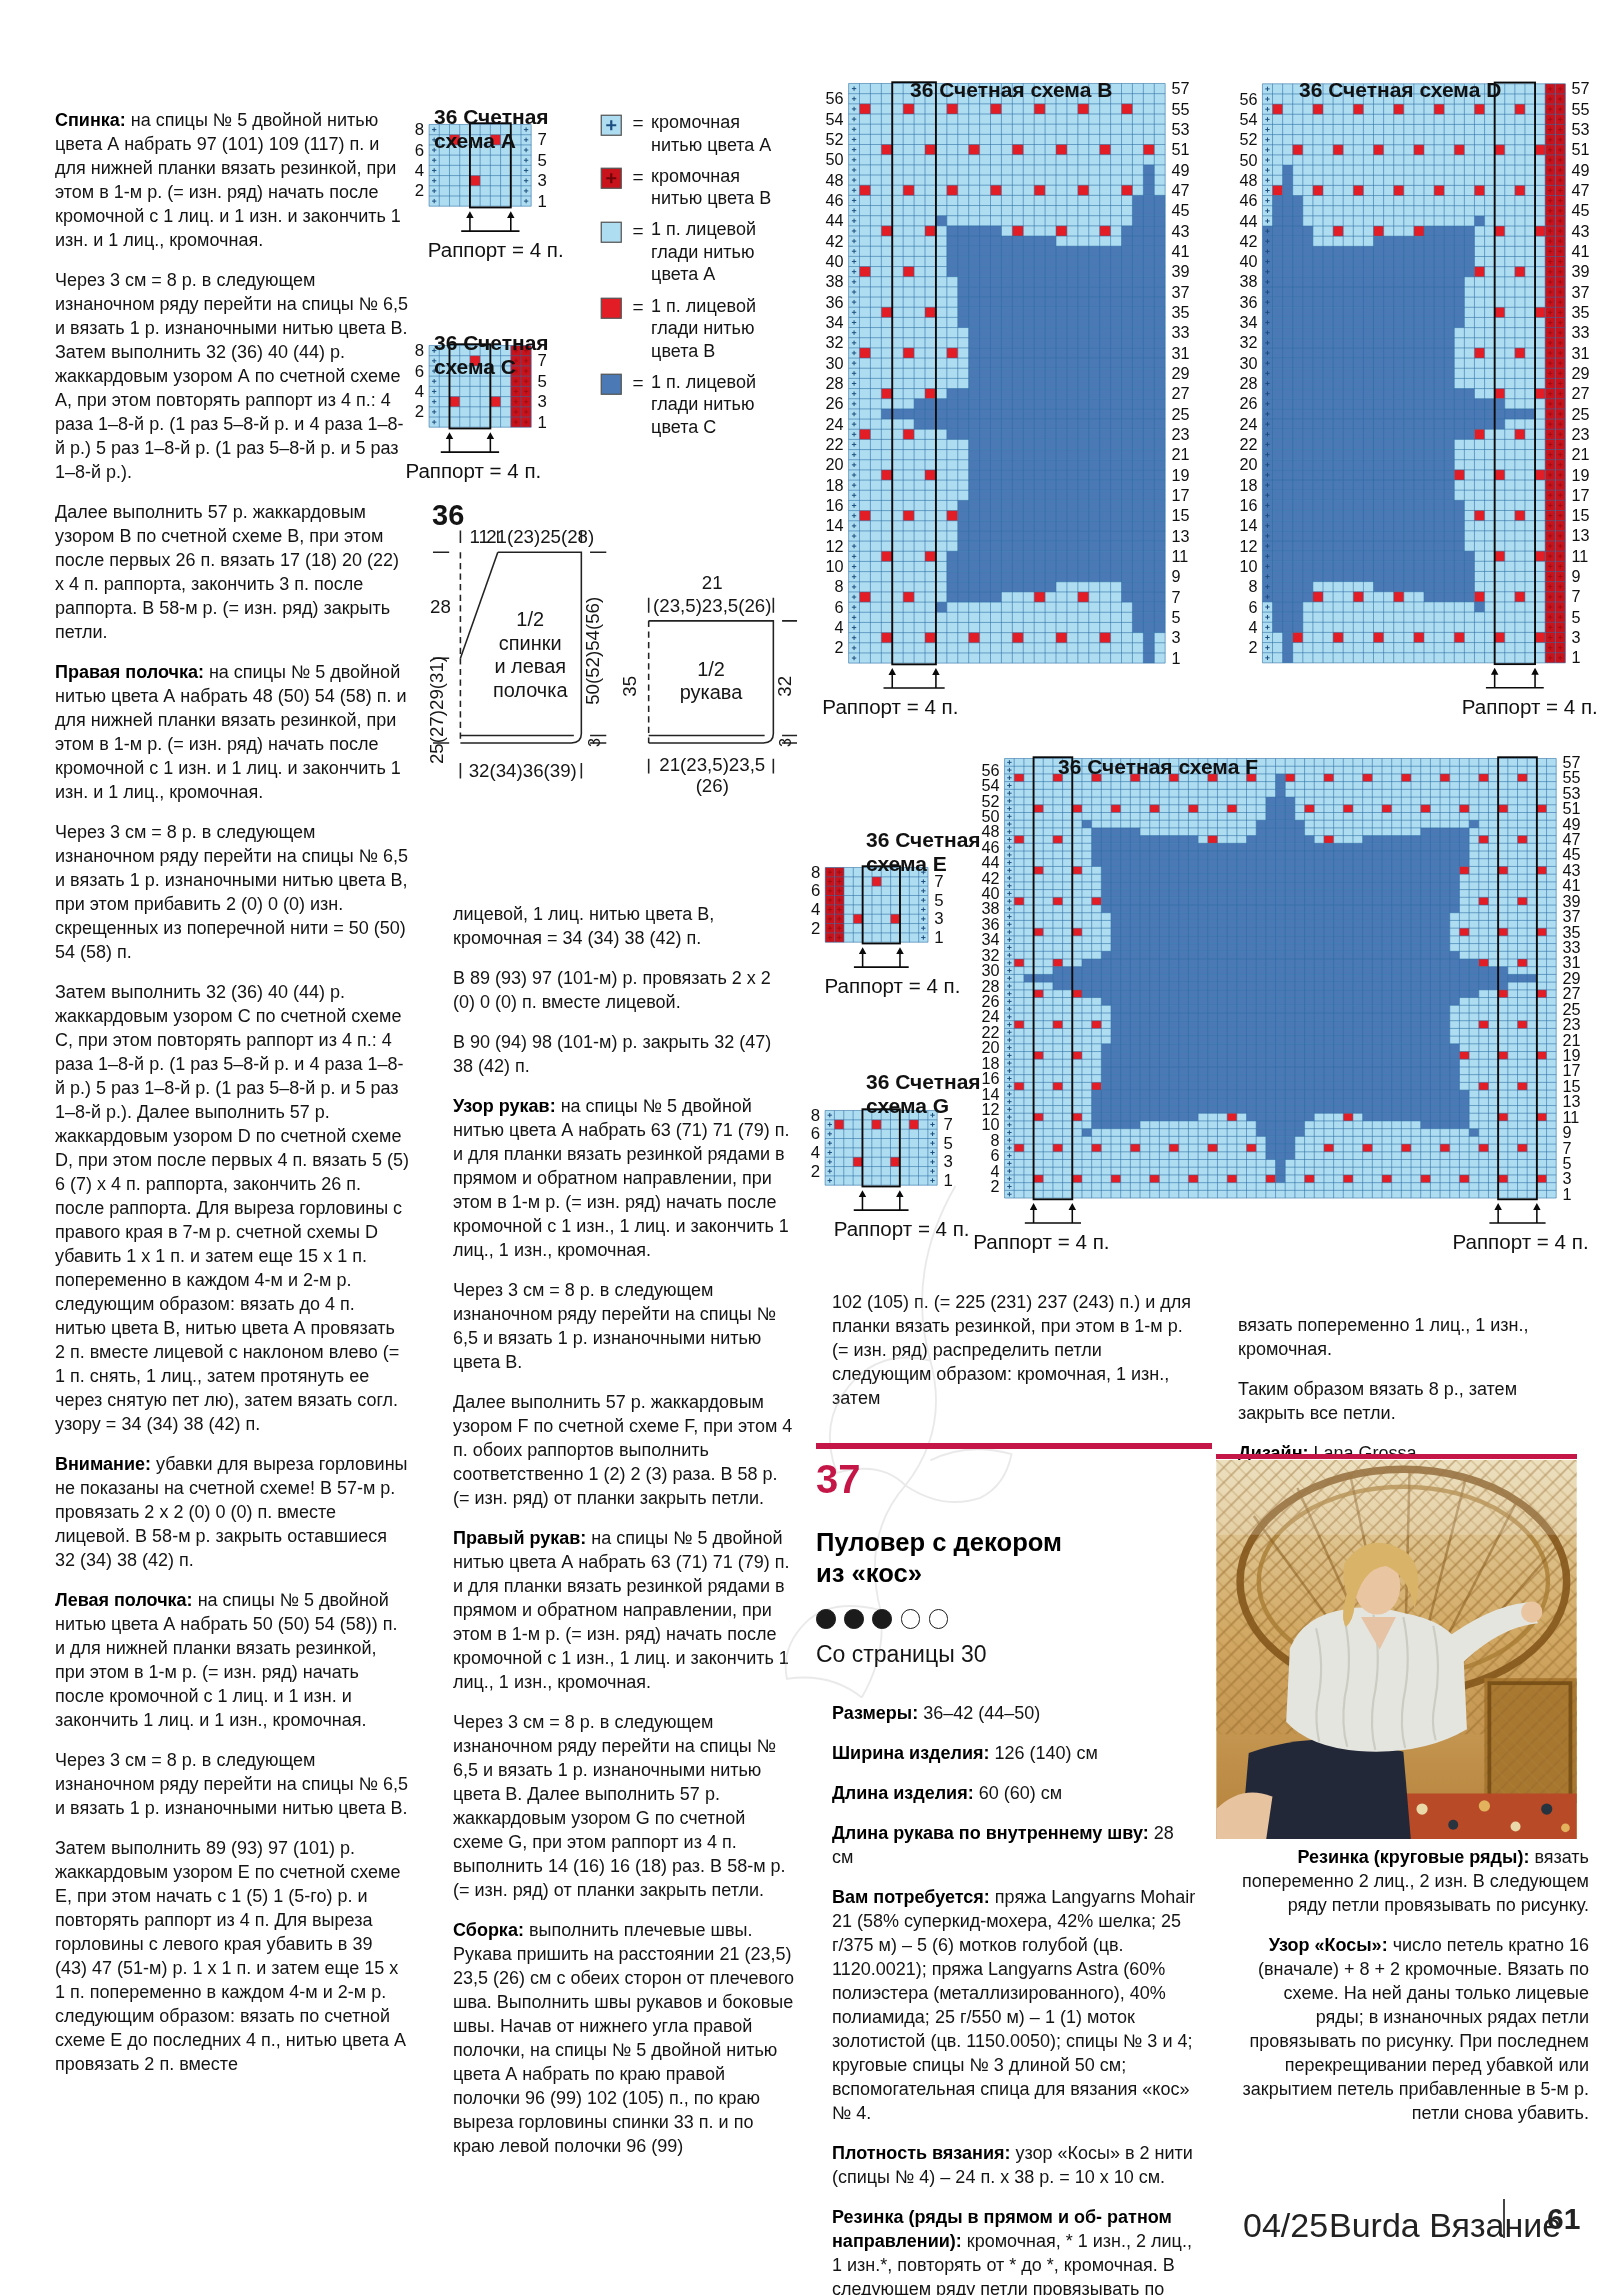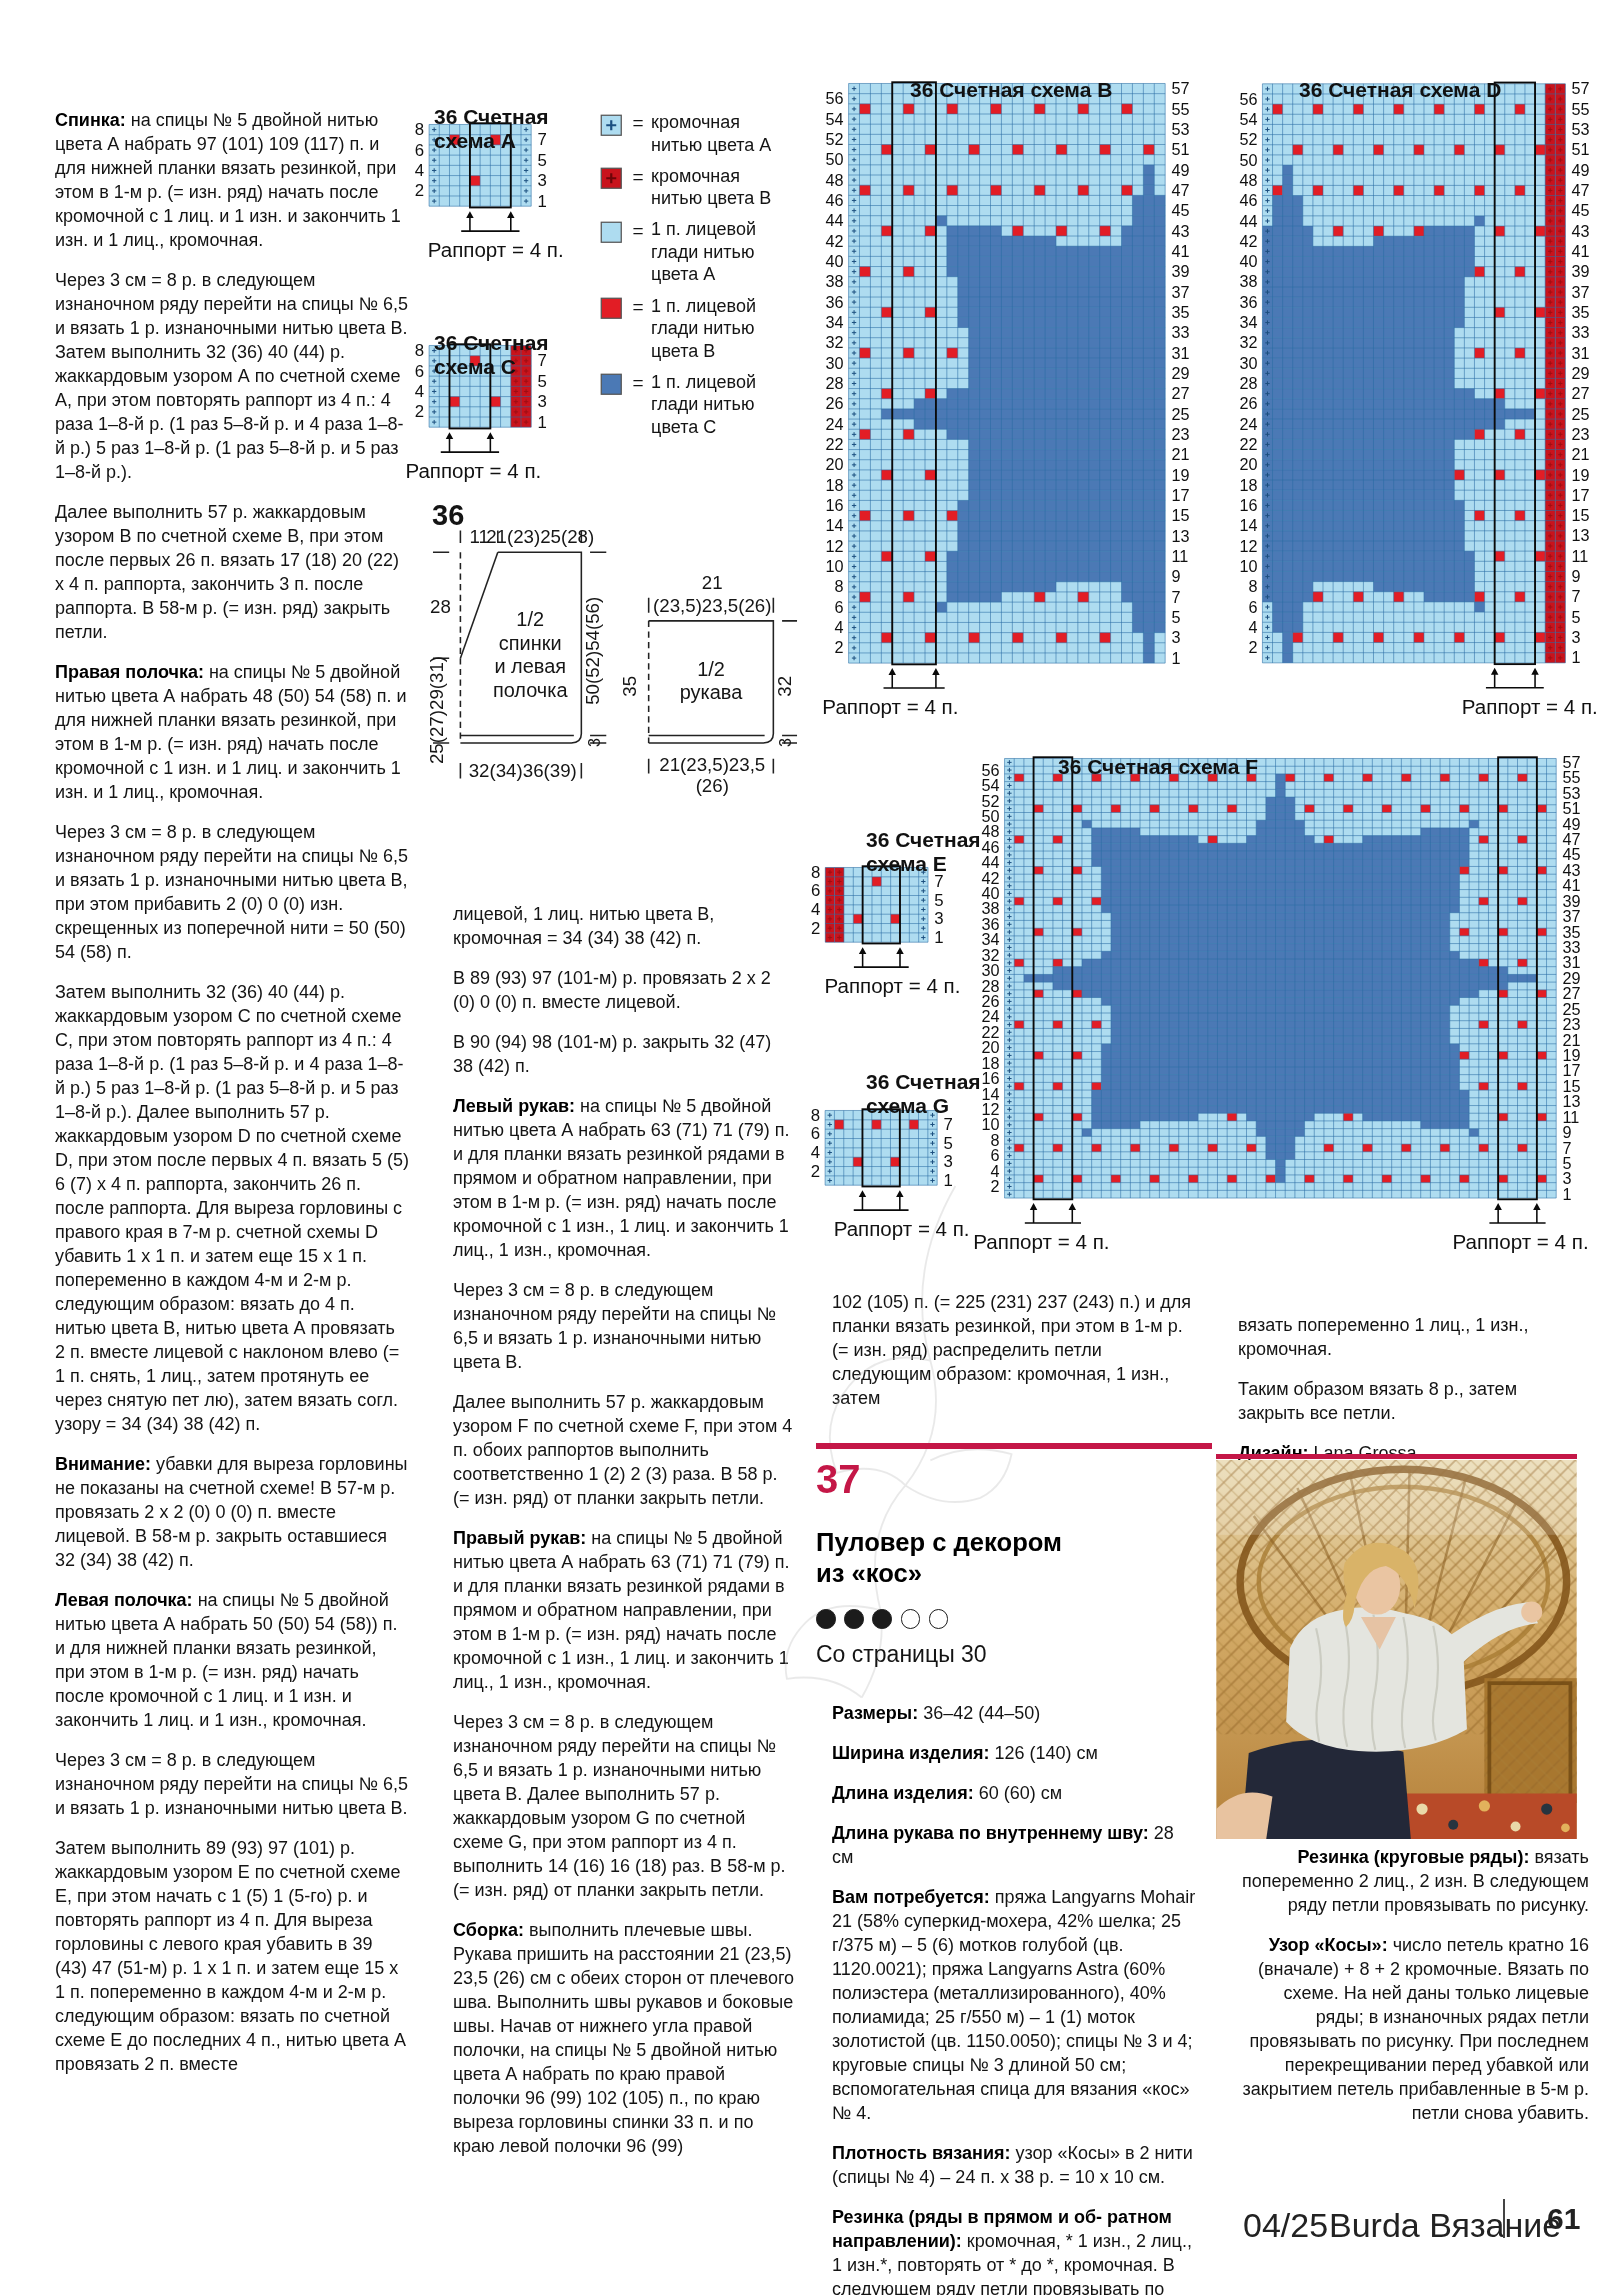--- a/index.html
+++ b/index.html
@@ -49,21 +49,21 @@
       <p><b>Внимание: </b>убавки для выреза горловины не показаны на счетной схеме! В 57-м р. провязать 2 х 2 (0) 0 (0) п. вместе лицевой. В 58-м р. закрыть оставшиеся 32 (34) 38 (42) п.</p>
       <p><b>Левая полочка: </b>на спицы № 5 двойной нитью цвета А набрать 50 (50) 54 (58)) п. и для нижней планки вязать резинкой, при этом в 1-м р. (= изн. ряд) начать после кромочной с 1 лиц. и 1 изн. и закончить 1 лиц. и 1 изн., кромочная.</p>
       <p>Через 3 см = 8 р. в следующем изнаночном ряду перейти на спицы № 6,5 и вязать 1 р. изнаночными нитью цвета В.</p>
       <p>Затем выполнить 89 (93) 97 (101) р. жаккардовым узором Е по счетной схеме Е, при этом начать с 1 (5) 1 (5-го) р. и повторять раппорт из 4 п. Для выреза горловины с левого края убавить в 39 (43) 47 (51-м) р. 1 х 1 п. и затем еще 15 х 1 п. попеременно в каждом 4-м и 2-м р. следующим образом: вязать по счетной схеме Е до последних 4 п., нитью цвета А провязать 2 п. вместе</p>
     </div>
 
   <div class="tcol" style="left:437px;top:886px;width:374px;">
       <p>лицевой, 1 лиц. нитью цвета В, кромочная = 34 (34) 38 (42) п.</p>
       <p>В 89 (93) 97 (101-м) р. провязать 2 х 2 (0) 0 (0) п. вместе лицевой.</p>
       <p>В 90 (94) 98 (101-м) р. закрыть 32 (47) 38 (42) п.</p>
-      <p><b>Левый рукав: </b>на спицы № 5 двойной нитью цвета А набрать 63 (71) 71 (79) п. и для планки вязать резинкой рядами в прямом и обратном направлении, при этом в 1-м р. (= изн. ряд) начать после кромочной с 1 изн., 1 лиц. и закончить 1 лиц., 1 изн., кромочная.</p>
+      <p><b>Узор рукав: </b>на спицы № 5 двойной нитью цвета А набрать 63 (71) 71 (79) п. и для планки вязать резинкой рядами в прямом и обратном направлении, при этом в 1-м р. (= изн. ряд) начать после кромочной с 1 изн., 1 лиц. и закончить 1 лиц., 1 изн., кромочная.</p>
       <p>Через 3 см = 8 р. в следующем изнаночном ряду перейти на спицы № 6,5 и вязать 1 р. изнаночными нитью цвета В.</p>
       <p>Далее выполнить 57 р. жаккардовым узором F по счетной схеме F, при этом 4 п. обоих раппортов выполнить соответственно 1 (2) 2 (3) раза. В 58 р. (= изн. ряд) от планки закрыть петли.</p>
       <p><b>Правый рукав: </b>на спицы № 5 двойной нитью цвета А набрать 63 (71) 71 (79) п. и для планки вязать резинкой рядами в прямом и обратном направлении, при этом в 1-м р. (= изн. ряд) начать после кромочной с 1 изн., 1 лиц. и закончить 1 лиц., 1 изн., кромочная.</p>
       <p>Через 3 см = 8 р. в следующем изнаночном ряду перейти на спицы № 6,5 и вязать 1 р. изнаночными нитью цвета В. Далее выполнить 57 р. жаккардовым узором G по счетной схеме G, при этом раппорт из 4 п. выполнить 14 (16) 16 (18) раз. В 58-м р. (= изн. ряд) от планки закрыть петли.</p>
       <p><b>Сборка: </b>выполнить плечевые швы. Рукава пришить на расстоянии 21 (23,5) 23,5 (26) см с обеих сторон от плечевого шва. Выполнить швы рукавов и боковые швы. Начав от нижнего угла правой полочки, на спицы № 5 двойной нитью цвета А набрать по краю правой полочки 96 (99) 102 (105) п., по краю выреза горловины спинки 33 п. и по краю левой полочки 96 (99)</p>
     </div>
 
   <div class="tcol" style="left:816px;top:1274px;width:396px;">
       <p>102 (105) п. (= 225 (231) 237 (243) п.) и для планки вязать резинкой, при этом в 1-м р. (= изн. ряд) распределить петли следующим образом: кромочная, 1 изн., затем</p>
     </div>

